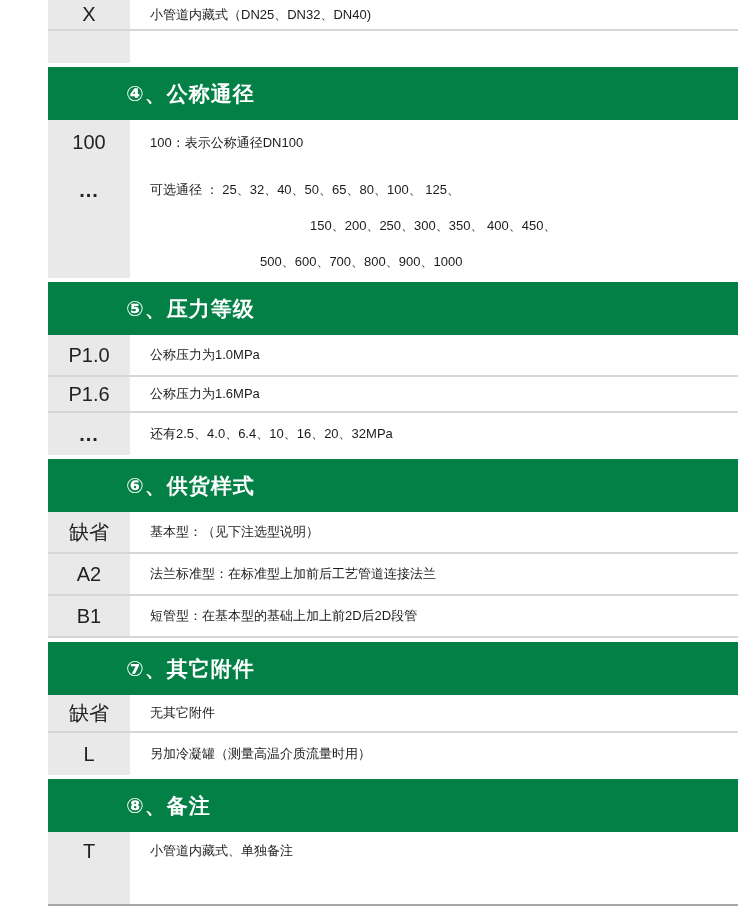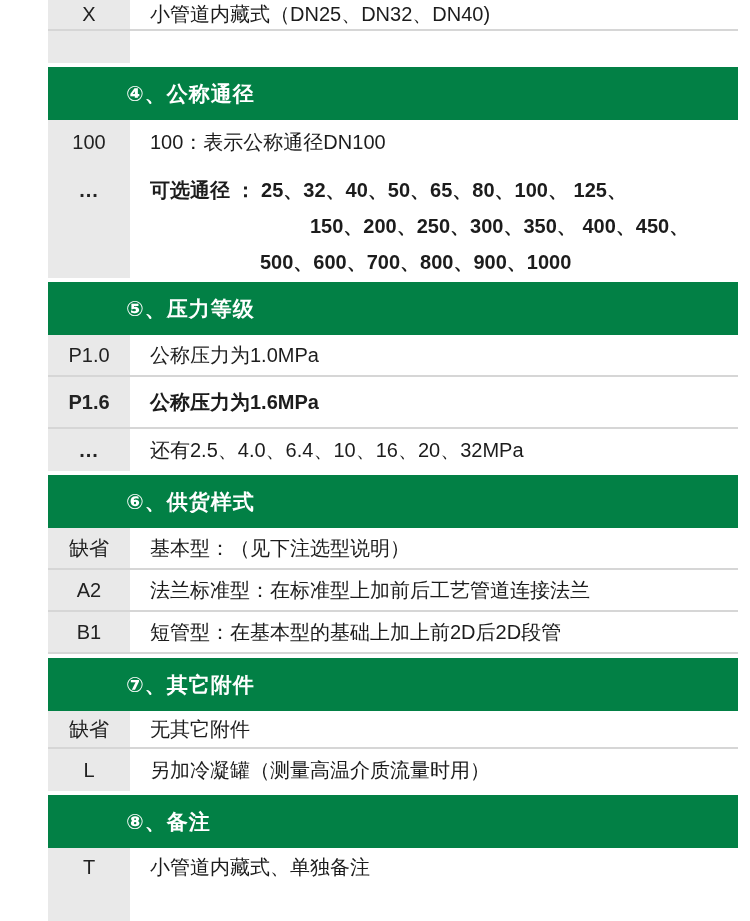--- a/index.html
+++ b/index.html
@@ -15,42 +15,42 @@
   .row.bordered { border-bottom:2px solid #d6d6d6; }
   .row.end-row { border-bottom:2px solid #a6a6a6; }
 
   .code-cell {
     flex:0 0 82px; width:82px; background:#e9e9e9;
     display:flex; align-items:center; justify-content:center;
     font-size:20px; color:#222222;
   }
   .desc-cell {
     flex:1; display:flex; align-items:center;
-    padding-left:20px; font-size:20px; color:#1c1c1c;
+    padding-left:20px; font-size:13px; color:#1c1c1c;
   }
 
   .section-header {
     margin-top:4px; height:53px; background:#028045;
     color:#ffffff; font-weight:bold; font-size:21px;
     display:flex; align-items:center; padding-left:78px;
     letter-spacing:1px;
   }
 
   .h31 { height:31px; }
   .h32 { height:32px; }
   .h38 { height:38px; }
   .h39 { height:42px; }
-  .h40 { height:52px;font-weight:bold; }
+  .h40 { height:36px; }
   .h45 { height:45px;justify-content:space-between; }
 
   
   .row.multiline { height:113px; }
   .row.multiline .code-cell { align-items:flex-start; padding-top:14px; }
   .row.multiline .desc-cell { display:block; padding-top:7px; }
-  .row.multiline .line { line-height:36px; white-space:nowrap;font-weight:bold; }
+  .row.multiline .line { line-height:36px; white-space:nowrap; }
   .row.multiline .line.l2 { margin-left:160px; }
   .row.multiline .line.l3 { margin-left:110px; }
 
   .dots { font-weight:bold; letter-spacing:1px; }
 </style>
 </head>
 <body>
 
 <div class="spec-table">
 

